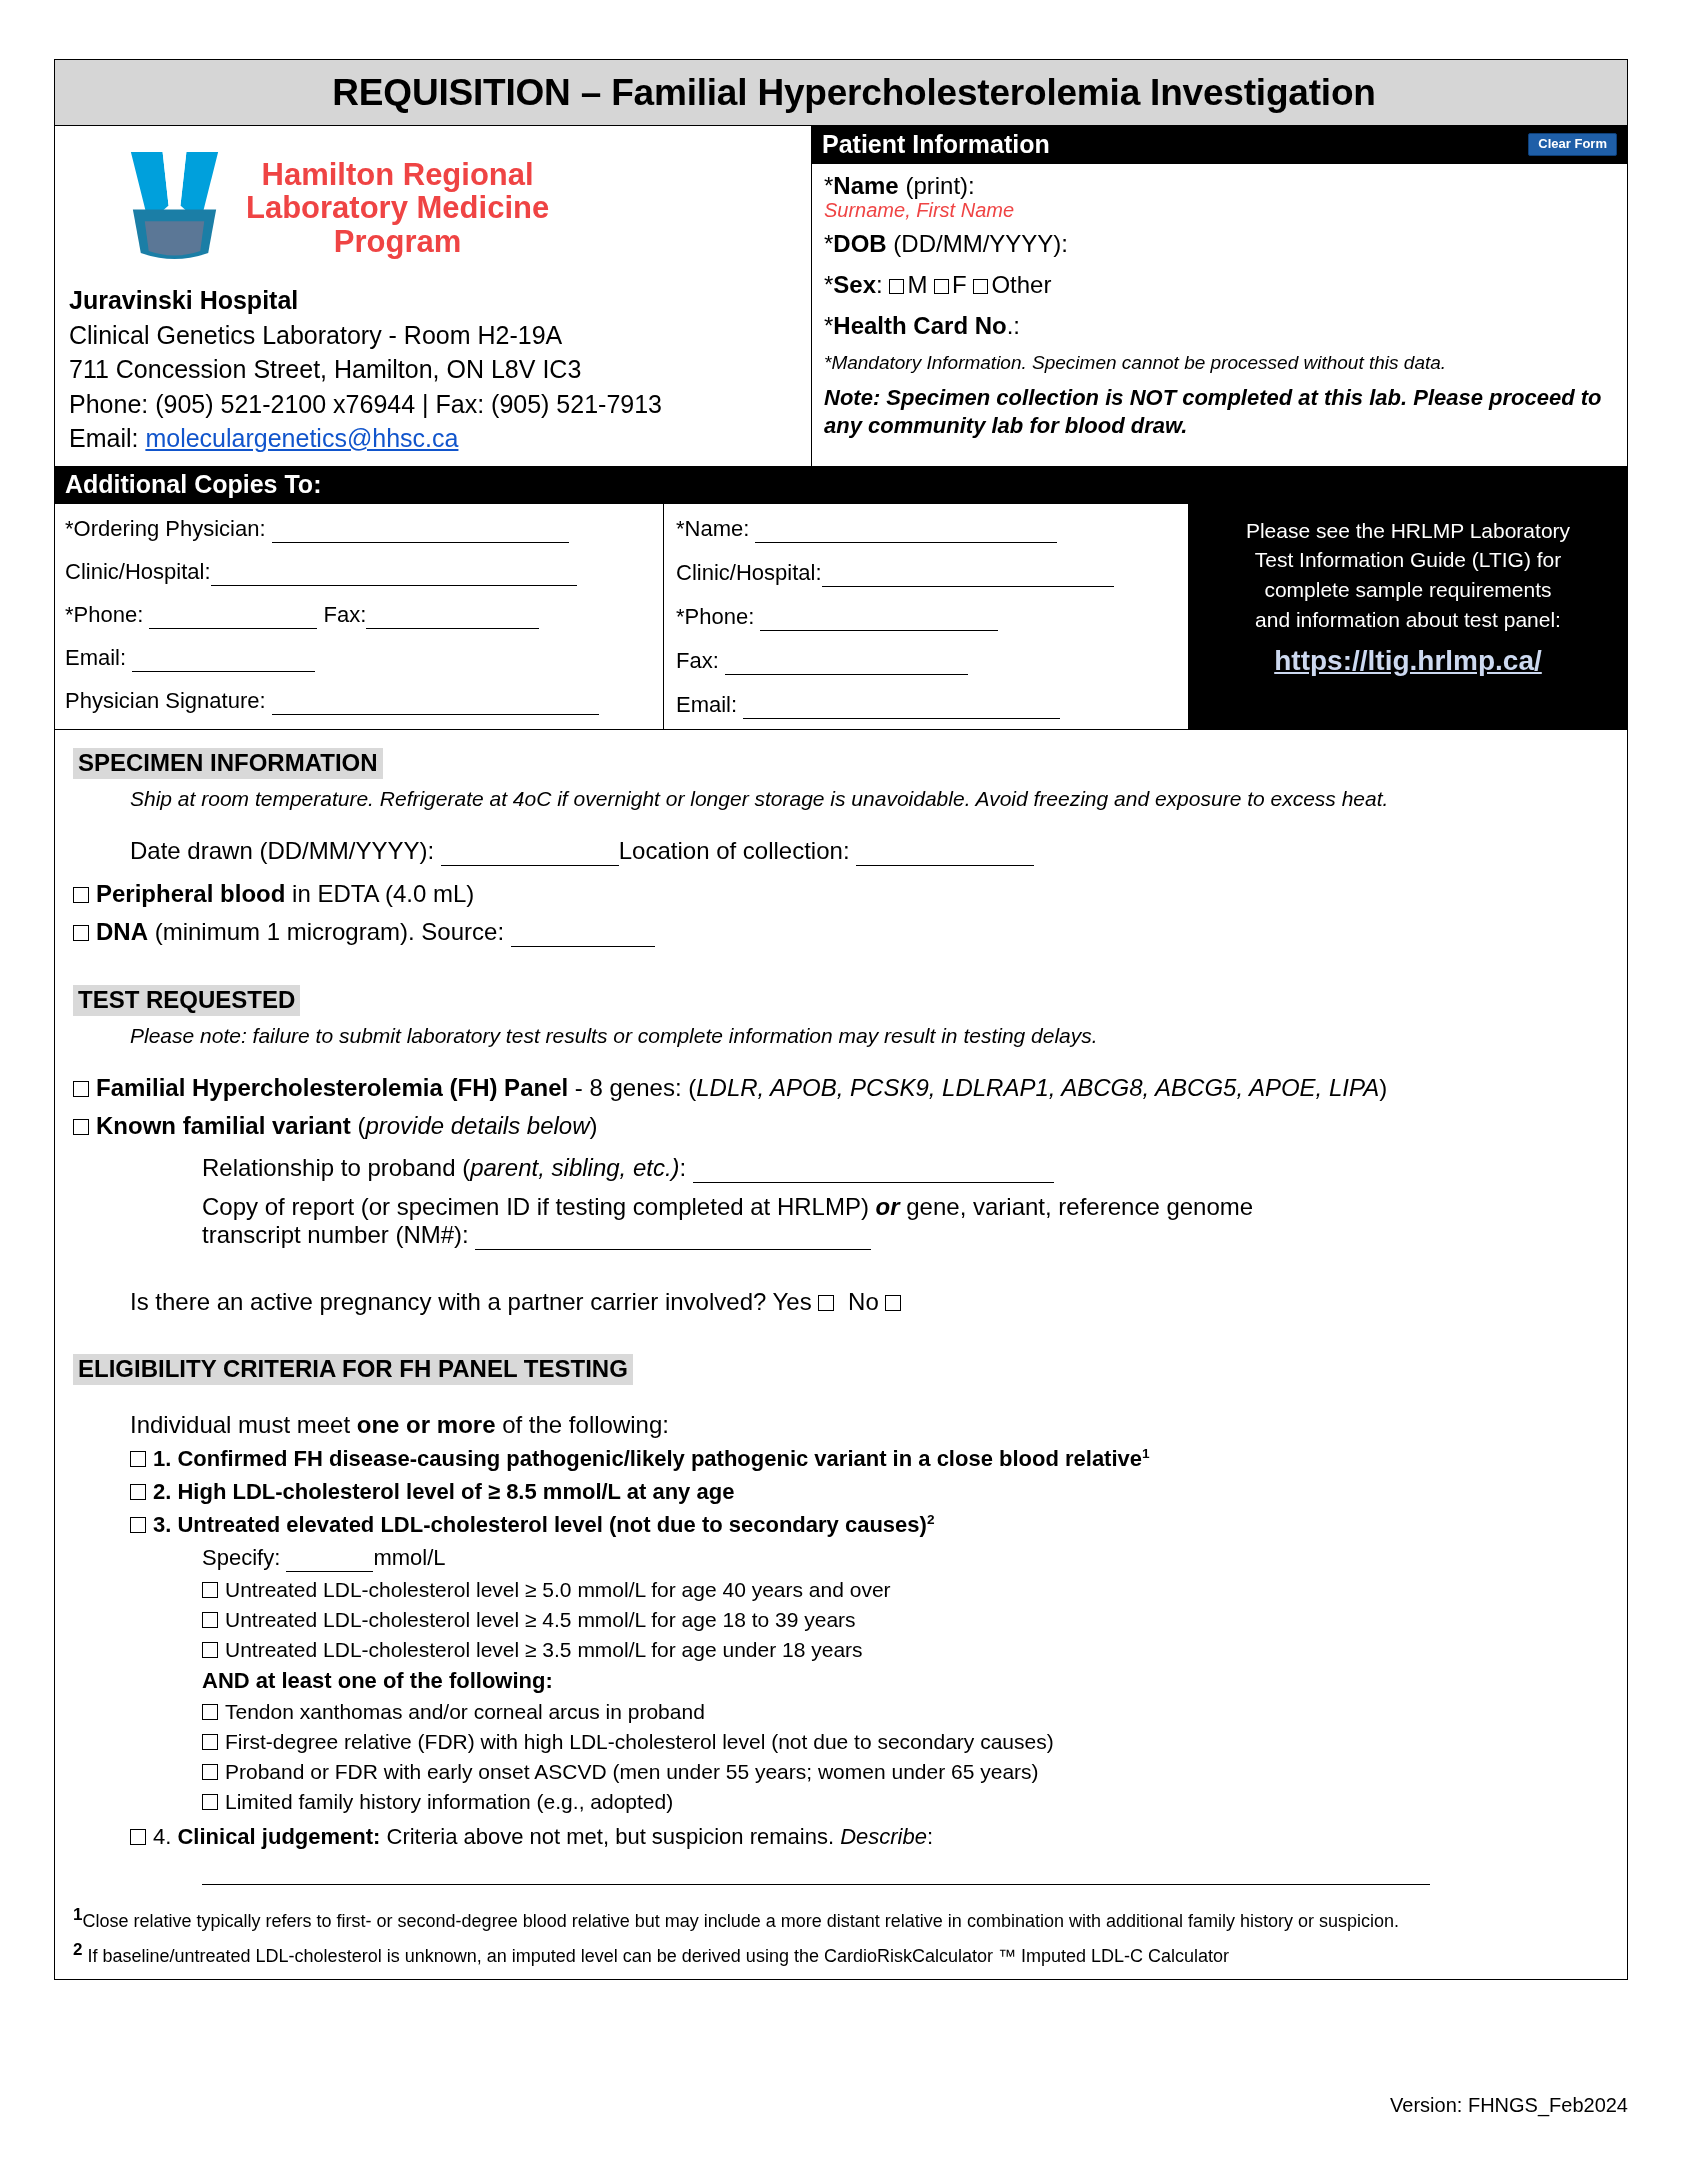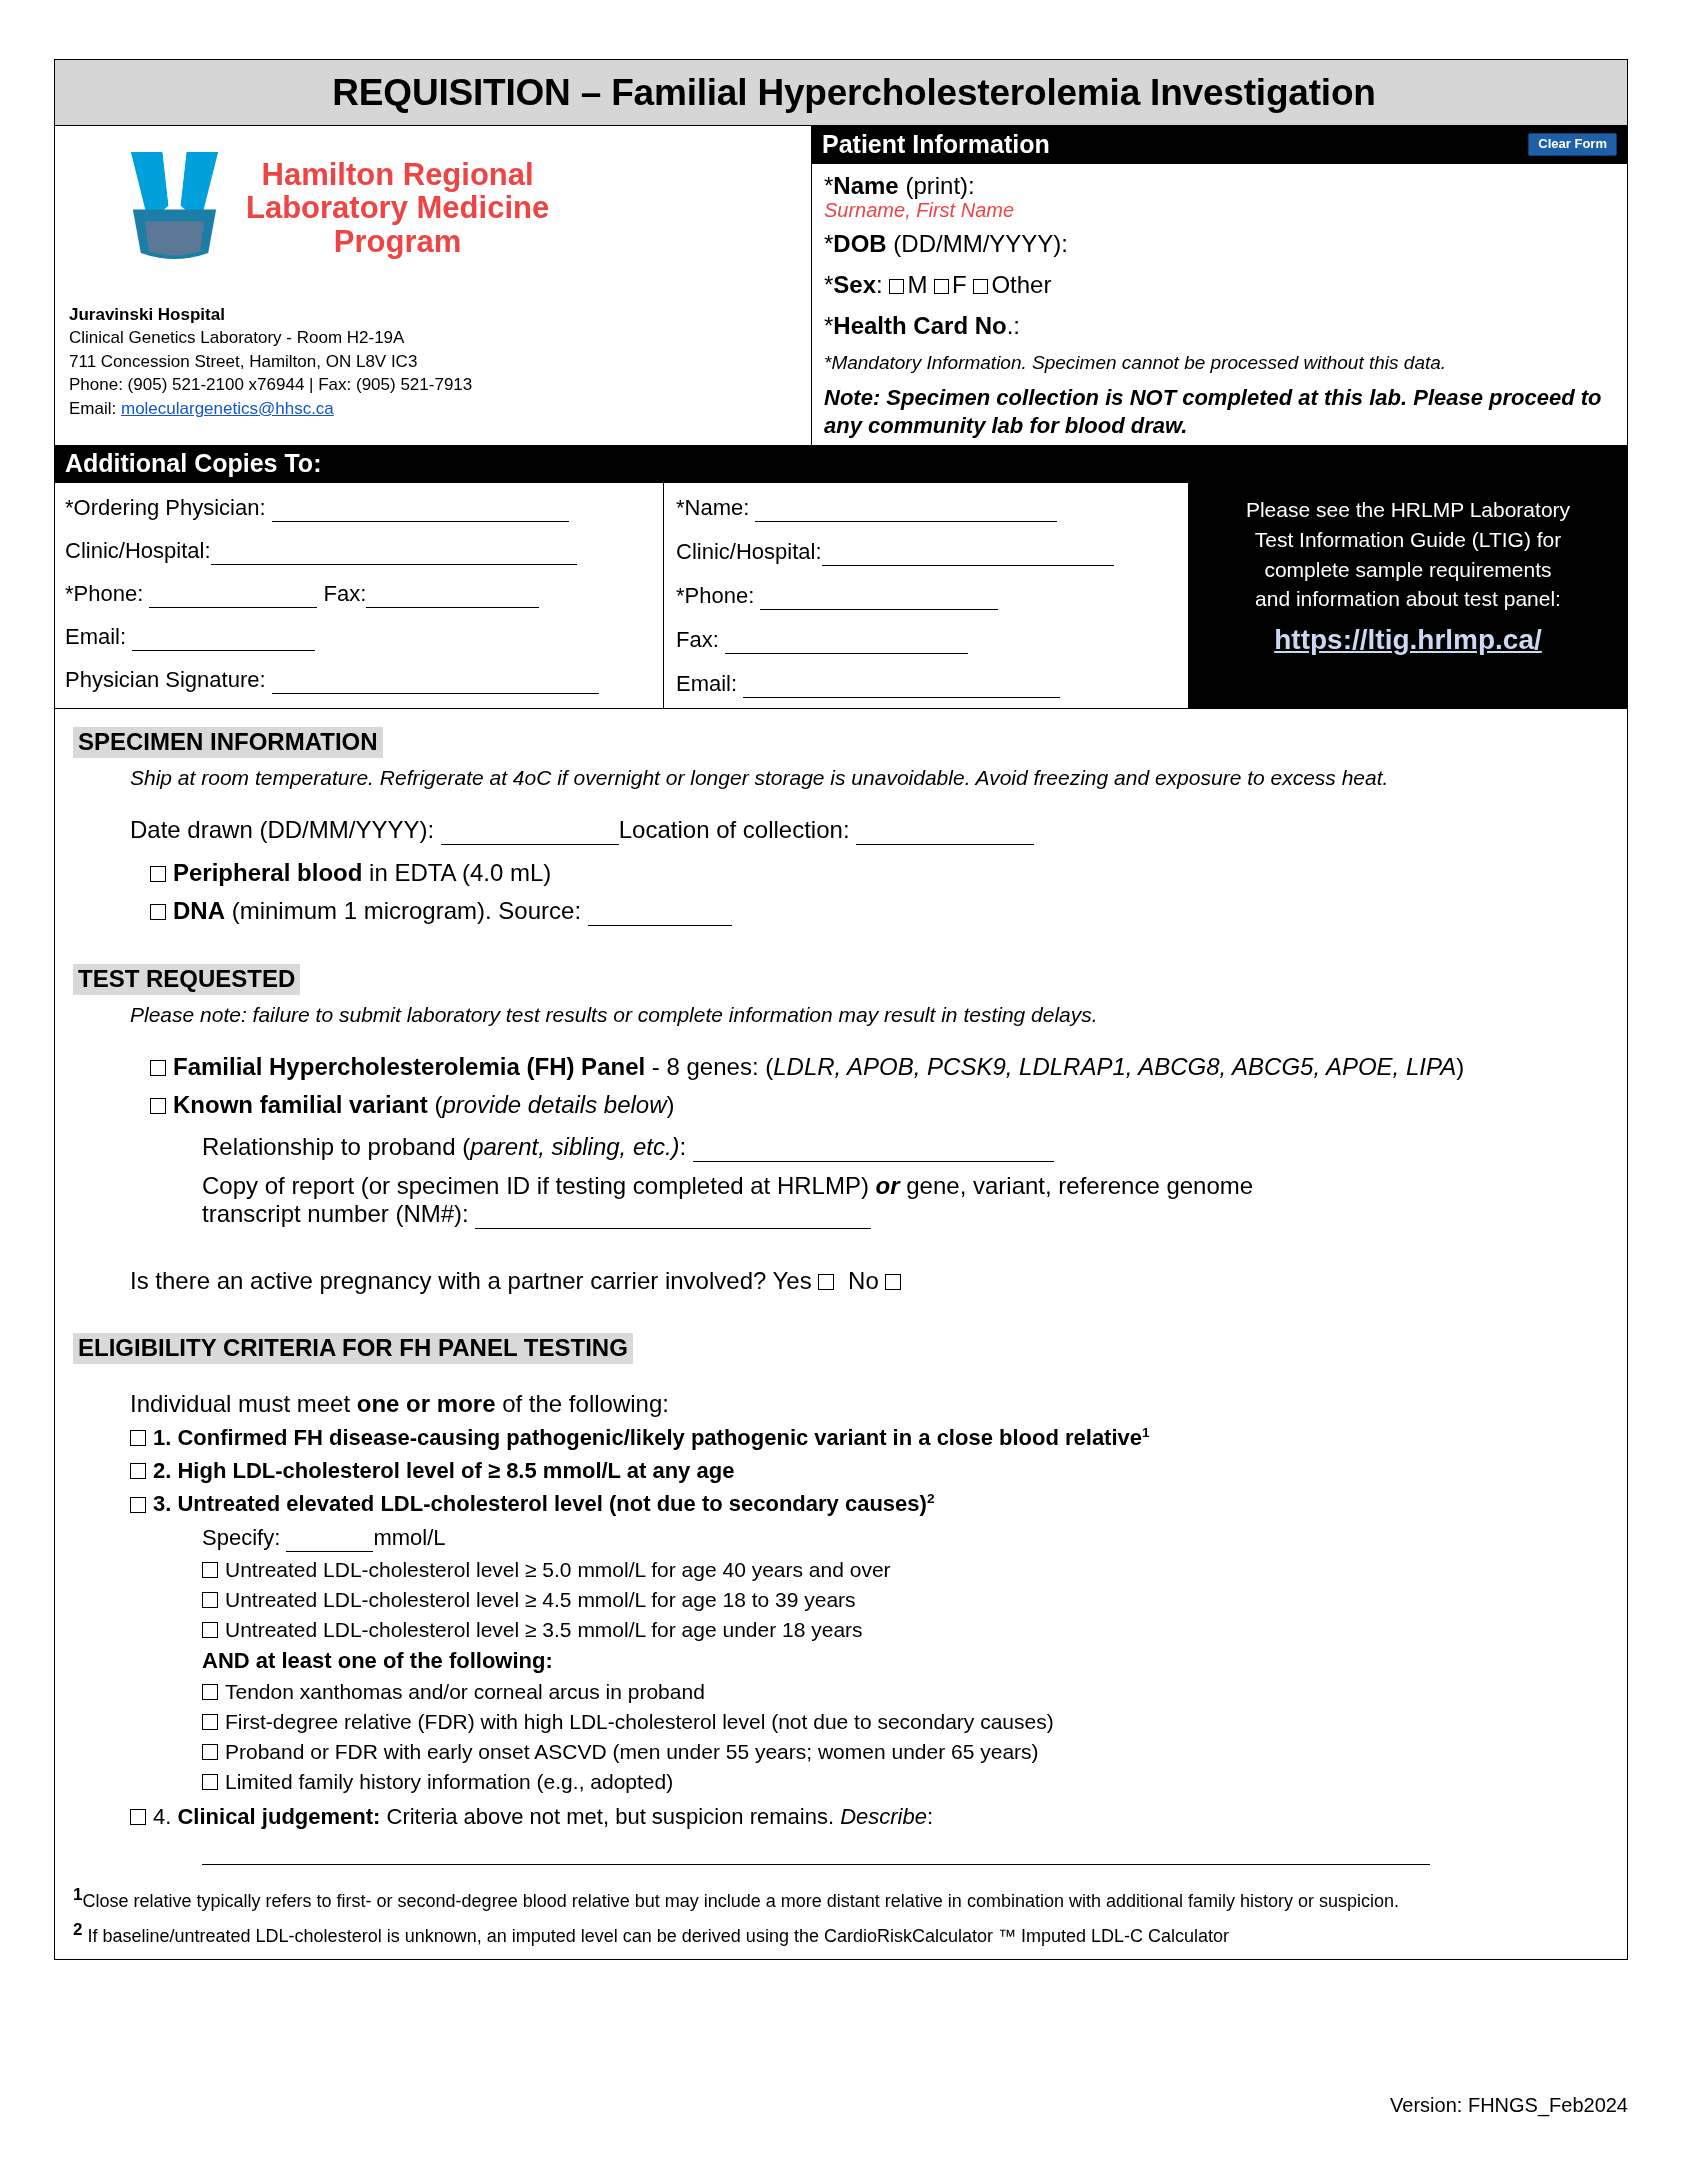--- a/index.html
+++ b/index.html
@@ -42,21 +42,21 @@
     border-right: 1.5px solid #000;
     padding: 14px 14px 10px 14px;
   }
   .logo-row { display: flex; align-items: flex-start; gap: 16px; padding-left: 50px; padding-top: 8px;}
   .logo-mark { width: 111px; height: 117px; flex: none; }
   .logo-text {
     color: #ef4444; font-weight: bold; font-size: 31px; line-height: 1.08;
     padding-top: 10px;
     text-align: center;
   }
-  .addr { margin-top: 38px; font-size: 17px; line-height: 1.38; }
+  .addr { margin-top: 18px; font-size: 25px; line-height: 1.38; }
   .addr .hosp { font-weight: bold; }
   .addr a.mail { color: #1155cc; text-decoration: underline; }
 
   .pat-col { flex: 1; position: relative; }
   .pat-head {
     background: #000; color: #fff; font-weight: bold; font-size: 25px;
     padding: 4px 10px 5px 10px; display: flex; align-items: center; justify-content: space-between;
   }
   .clear-btn {
     background: #1f5fa8; color: #fff; font-size: 13px; font-weight: bold;
@@ -111,21 +111,21 @@
     padding: 18px 18px 10px 18px;
     min-height: 1247px;
     position: relative;
   }
   .sec-h {
     display: inline-block; background: #d9d9d9; font-weight: bold;
     font-size: 24px; padding: 1px 5px 2px 5px;
   }
   .ital { font-style: italic; font-size: 21px; }
   .indent1 { margin-left: 57px; }
-  .indent2 { margin-left: 77px; }
+  .indent2 { }
   .indent3 { margin-left: 129px; }
   .r { font-size: 24px; }
   .r22 { font-size: 22px; }
   .r21 { font-size: 21px; }
   .bold { font-weight: bold; }
   .gap-s { height: 14px; }
   .gap-m { height: 26px; }
   .gap-l { height: 38px; }
   .ckb {
     display: inline-block; width: 16px; height: 16px;

